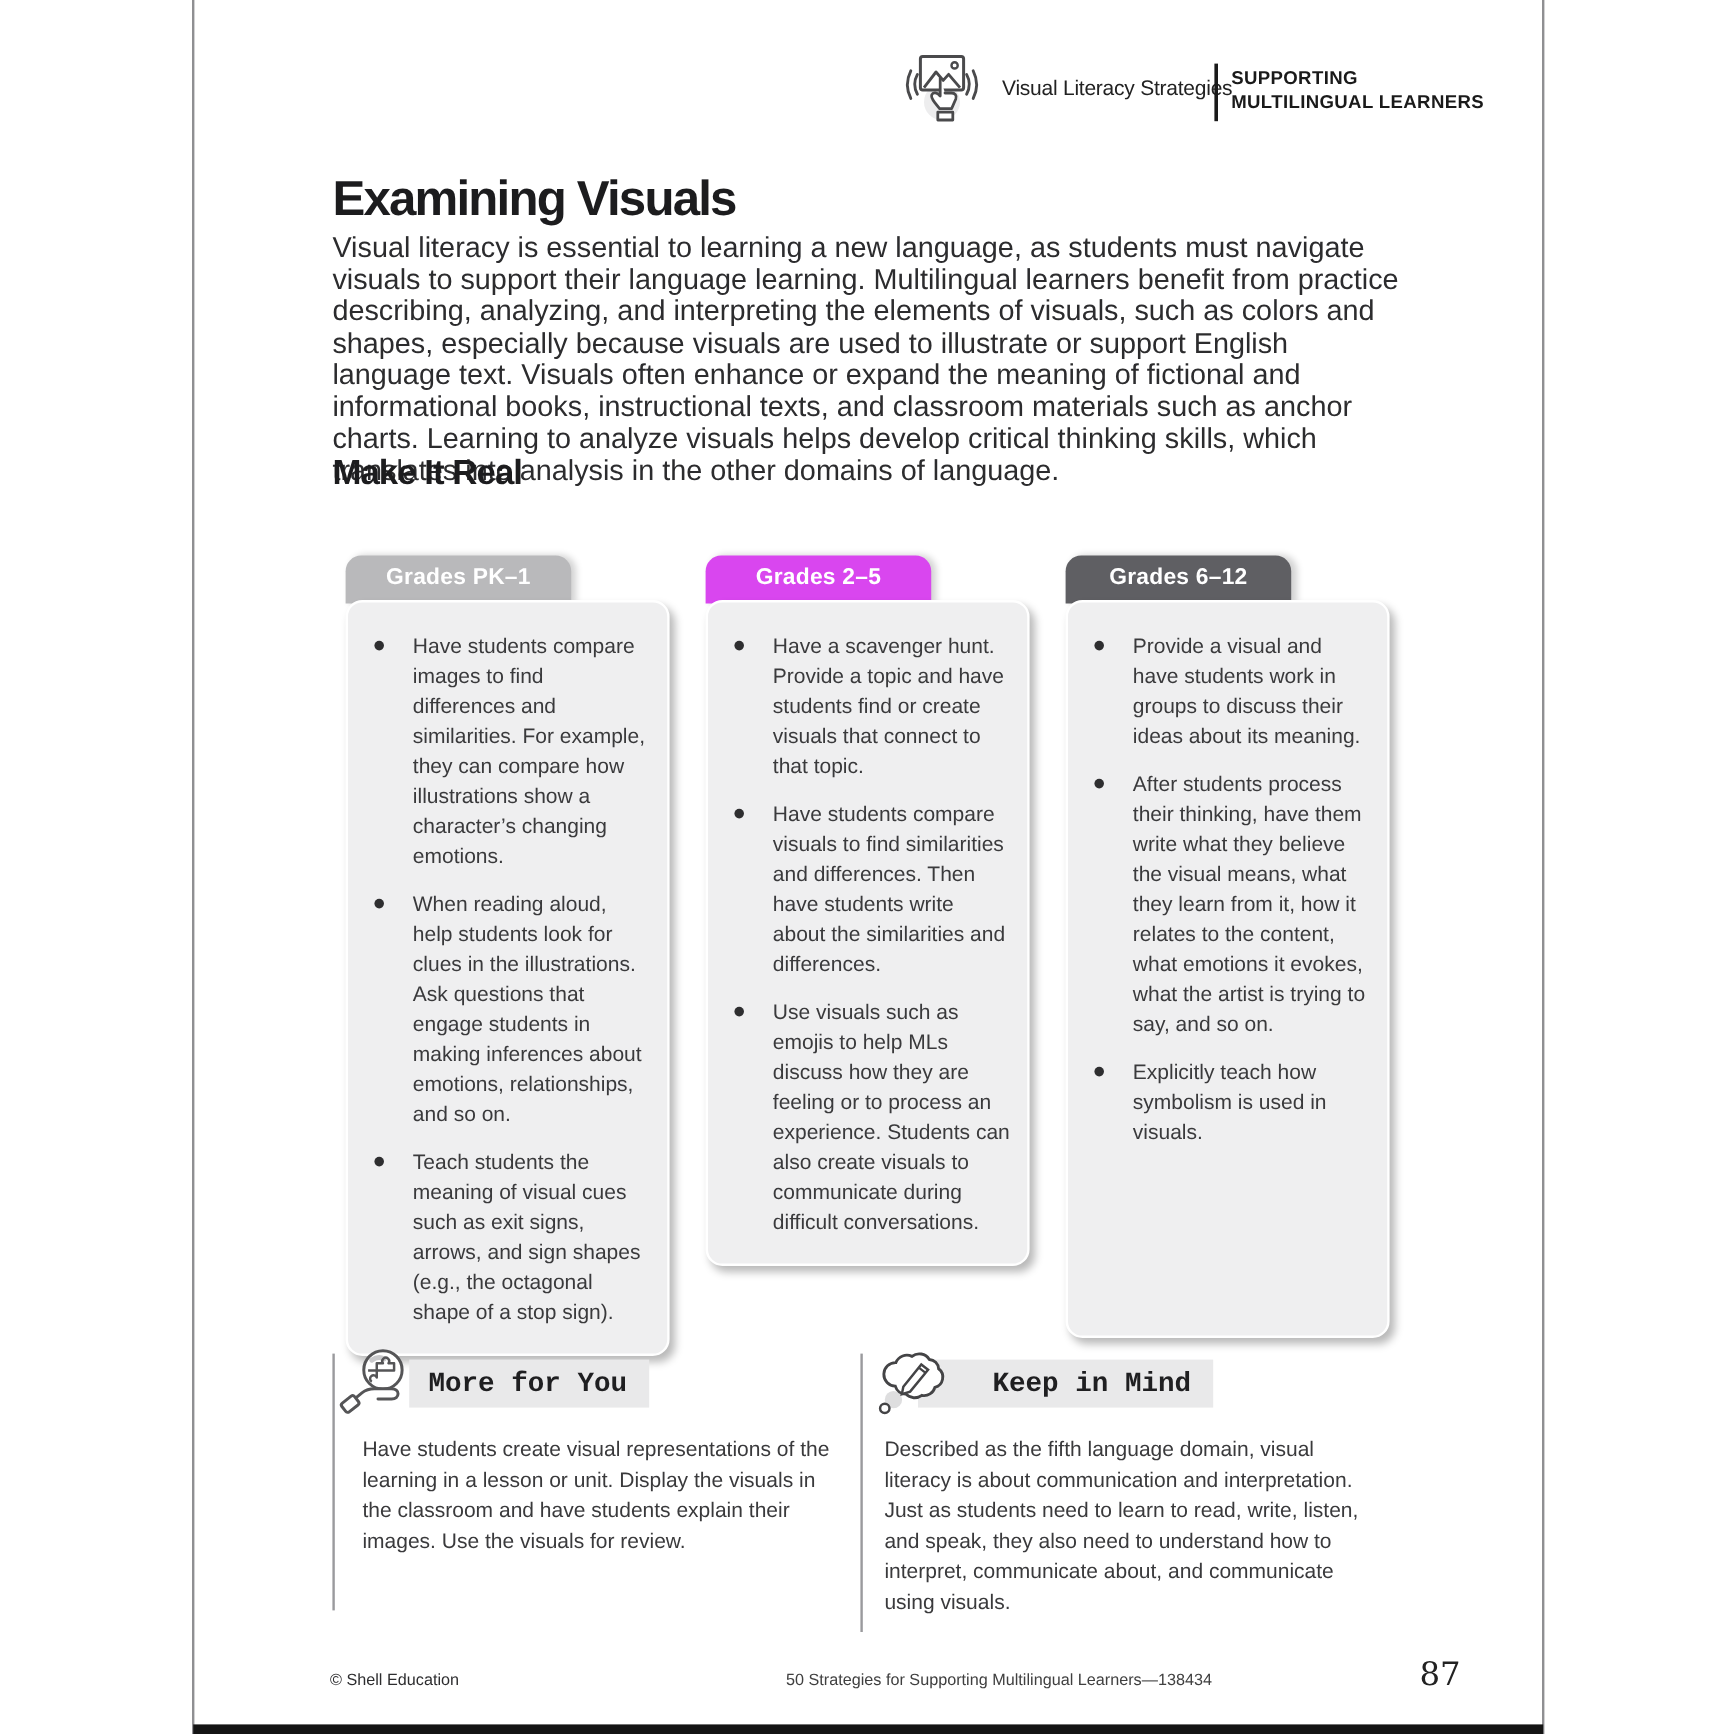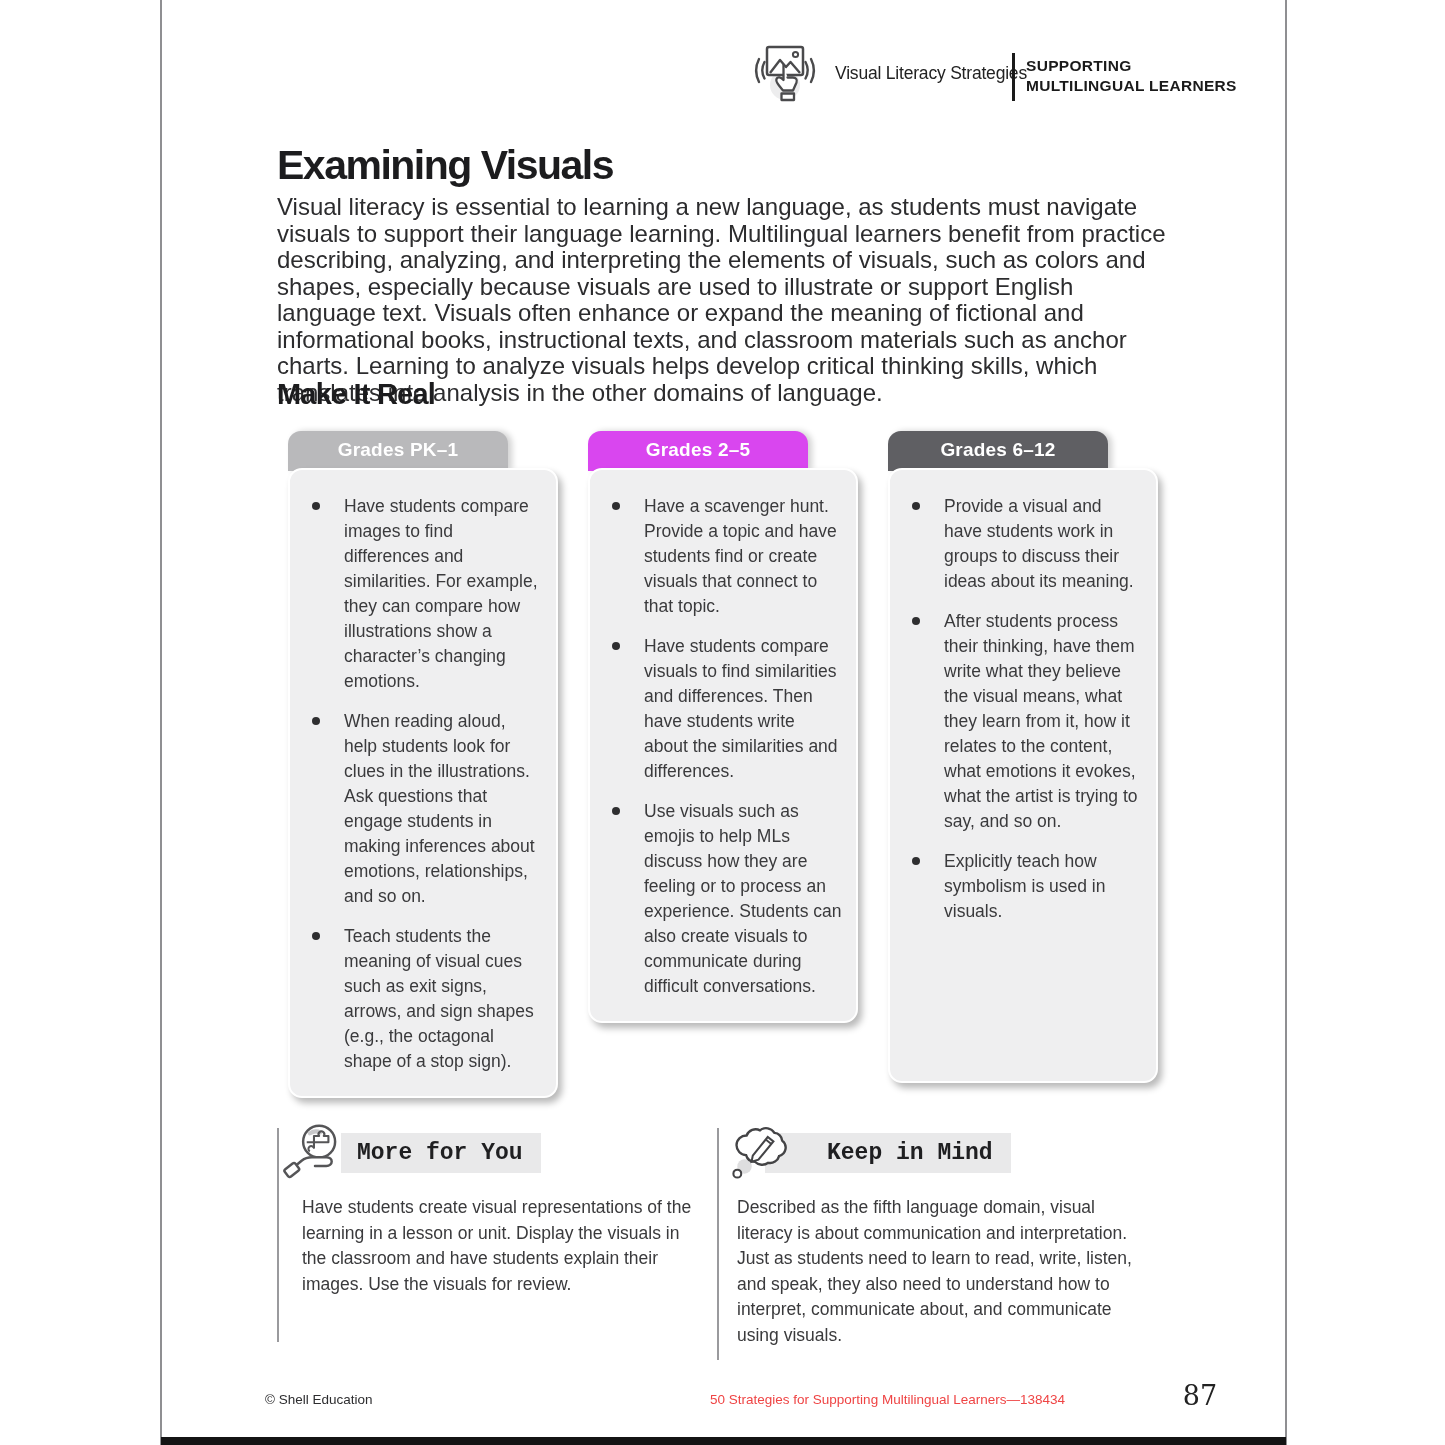--- a/index.html
+++ b/index.html
@@ -23,43 +23,43 @@
   .page-title { position:absolute; left:277px; top:142px; font-size:41px; font-weight:bold; color:#1c1c1e; letter-spacing:-1.5px; }
   .intro { position:absolute; left:277px; top:194px; width:892px; font-size:24px; line-height:26.5px; color:#2c2c2e; }
 
   .section-heading { position:absolute; left:277px; top:378px; font-size:29px; font-weight:bold; color:#1c1c1e; letter-spacing:-0.8px; }
 
   
   .grade-col { position:absolute; width:270px; }
   .col-1 { left:288px; top:431px; }
   .col-2 { left:588px; top:431px; }
   .col-3 { left:888px; top:431px; }
-  .grade-tab { position:relative; width:220px; height:40px; border-radius:13px 13px 0 0; color:#ffffff;
+  .grade-tab { position:relative; width:188px; height:40px; border-radius:13px 13px 0 0; color:#ffffff;
                font-size:19px; font-weight:bold; text-align:center; line-height:38px; letter-spacing:0.2px;
-               box-shadow:4px 0 6px rgba(0,0,0,0.18); }
+               box-shadow:4px 0 6px rgba(0,0,0,0.18);margin-top:32px; }
   .grade-card { position:relative; margin-top:-3px; width:270px; background:#efeff0; border:2px solid #ffffff;
                 border-radius:14px; box-shadow:4px 5px 7px rgba(0,0,0,0.28); padding:24px 14px 22px 22px; }
   .bullet { display:flex; gap:24px; margin-bottom:15px; }
   .bullet:last-child { margin-bottom:0; }
   .bullet .dot { flex:none; width:8px; height:8px; border-radius:50%; background:#2e2e30; margin-top:8px; }
   .bullet .btxt { font-size:17.5px; line-height:25px; color:#3a3a3c; }
   .h-1 { min-height:582px; } .h-2 { min-height:538px; } .h-3 { min-height:615px; }
 
   
   .note { position:absolute; border-left:2px solid #9a9a9d; }
   .note-left { left:277px; top:1128px; width:428px; height:214px; }
   .note-right { left:717px; top:1128px; width:428px; height:232px; }
   .note-icon { position:absolute; width:66px; height:66px; }
   .note-heading { position:absolute; background:#e9e9ea; padding:7px 18px 7px 16px; font-family:"Liberation Mono", monospace;
                   font-size:23px; font-weight:bold; color:#1f1f21; white-space:nowrap; }
   .note-body { position:absolute; font-size:17.5px; line-height:25.5px; color:#3a3a3c; }
 
   
-  .footer-copy { position:absolute; left:265px; top:1392px; font-size:13.5px; color:#2d2d2f; }
-  .footer-ref { position:absolute; left:655px; top:1392px; width:410px; text-align:right; font-size:13.5px; color:#ef4444; }
+  .footer-copy { position:absolute; left:275px; top:1392px; font-size:13.5px; color:#2d2d2f; }
+  .footer-ref { position:absolute; left:655px; top:1392px; width:410px; text-align:left; font-size:13.5px; color:#404040; }
   .footer-page { position:absolute; left:1176px; top:1380px; width:48px; text-align:center;
                  font-family:"DejaVu Serif", serif; font-size:27px; color:#222; }
 
   svg { display:block; }
 </style>
 </head>
 <body>
 
 <div id="canvas">
 

